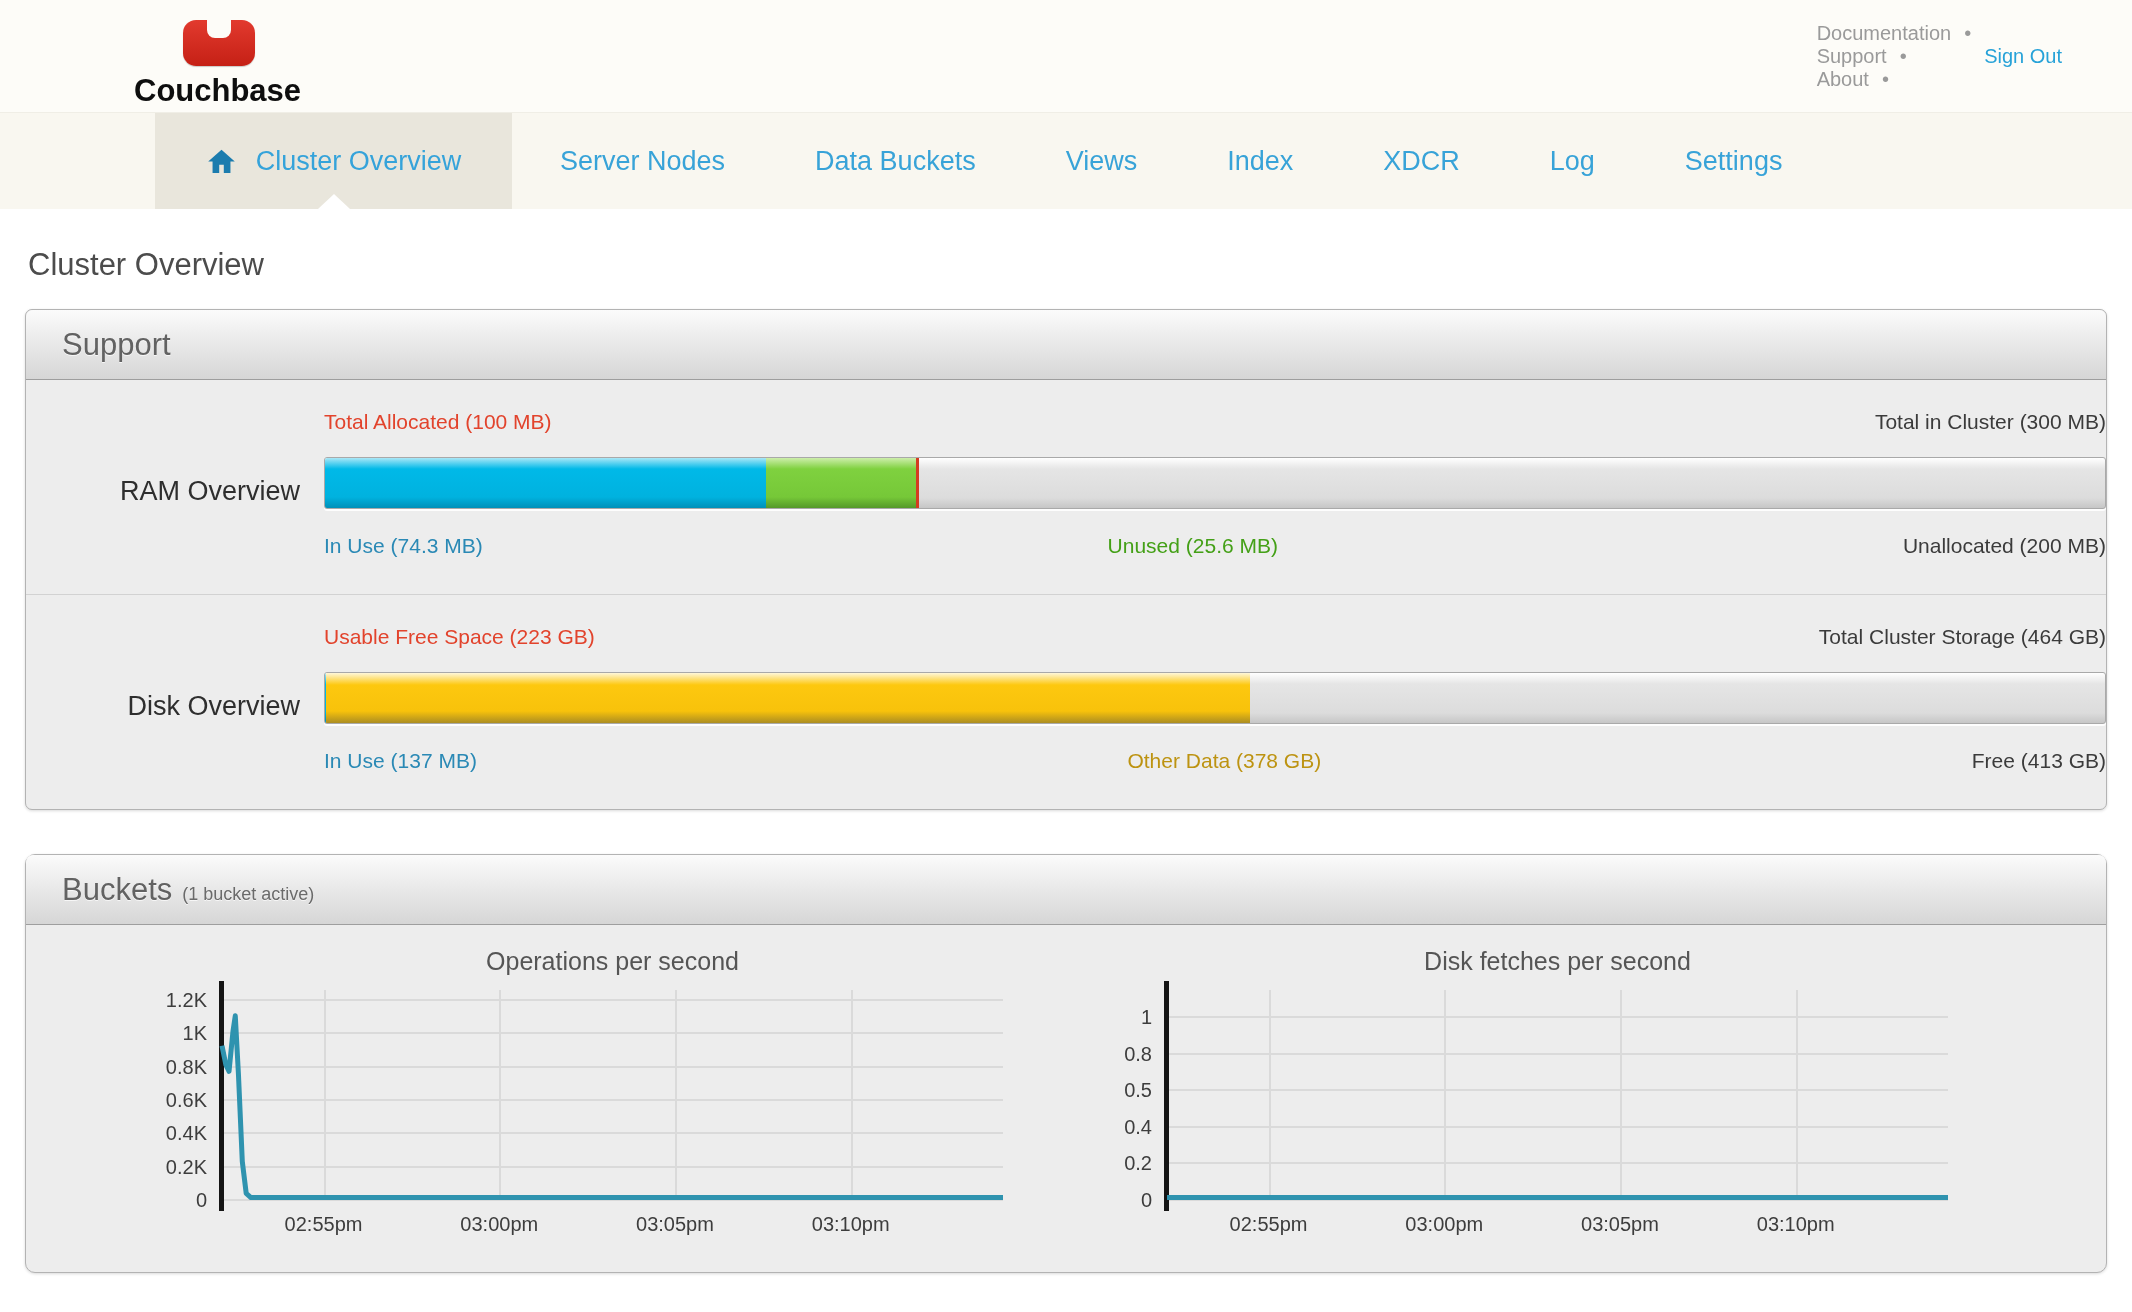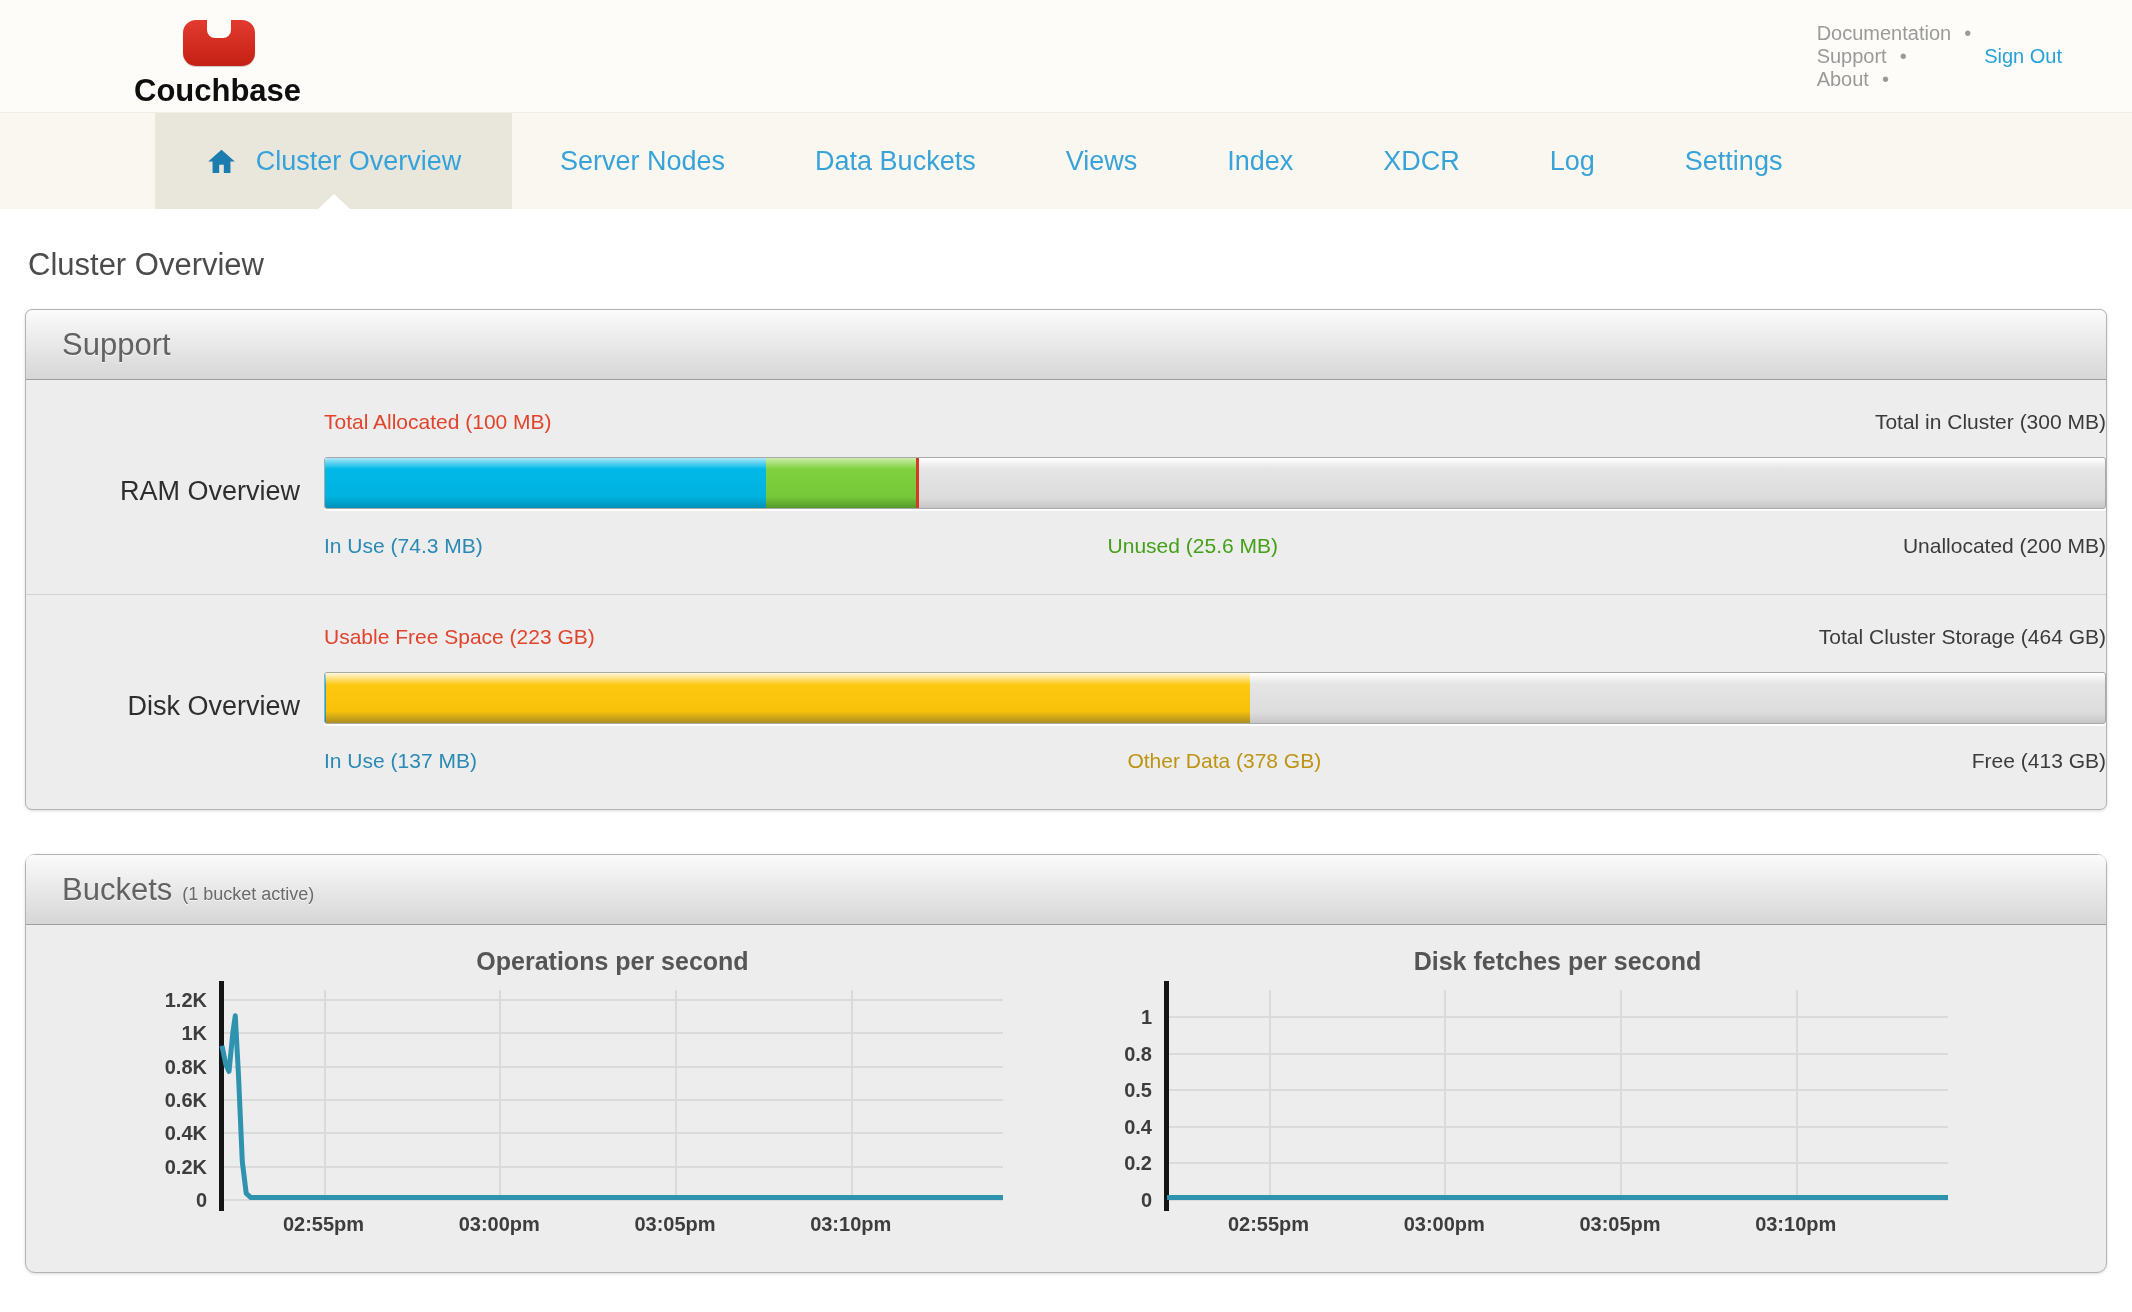--- a/index.html
+++ b/index.html
@@ -74,21 +74,21 @@
     box-shadow:0 2px 0 rgba(255,255,255,.85);
     position:relative; display:flex; overflow:hidden; }
   .seg { height:100%; }
   .seg-blue { background:linear-gradient(#a9e7f7,#00b9e8 22%,#00b2df 78%,#0090b8); }
   .seg-green { background:linear-gradient(#cdeeab,#7fd13f 22%,#76c838 78%,#55992a); }
   .seg-yellow { background:linear-gradient(#fff7d9,#fdc80f 24%,#f8c20b 76%,#ab8d22); }
   .bar-marker { position:absolute; top:0; bottom:0; width:3px; background:#d43b22; }
 
   
   .buckets-panel { margin-top:44px; margin-bottom:15px;border-radius:10px; }
-  .charts { display:flex; gap:84px; padding:16px 158px 26px 116px;font-weight:bold; }
+  .charts { display:flex; gap:84px; padding:16px 158px 26px 116px; }
   .chart { flex:1; }
   .chart-title { text-align:center; font-size:25px; color:#555; margin:6px 0 14px 80px; }
   .chart-body { display:flex; }
   .ylabels { width:80px; position:relative; }
   .ytick { position:absolute; right:15px; transform:translateY(-50%);
     font-size:20px; color:#3d3d3d; white-space:nowrap; }
   .plot { flex:1; height:210px; position:relative; }
   .hgrid { position:absolute; left:0; right:0; height:2px; background:#dadada;
     transform:translateY(-50%); }
   .vgrid { position:absolute; top:0; bottom:0; width:2px; background:#dadada; }

